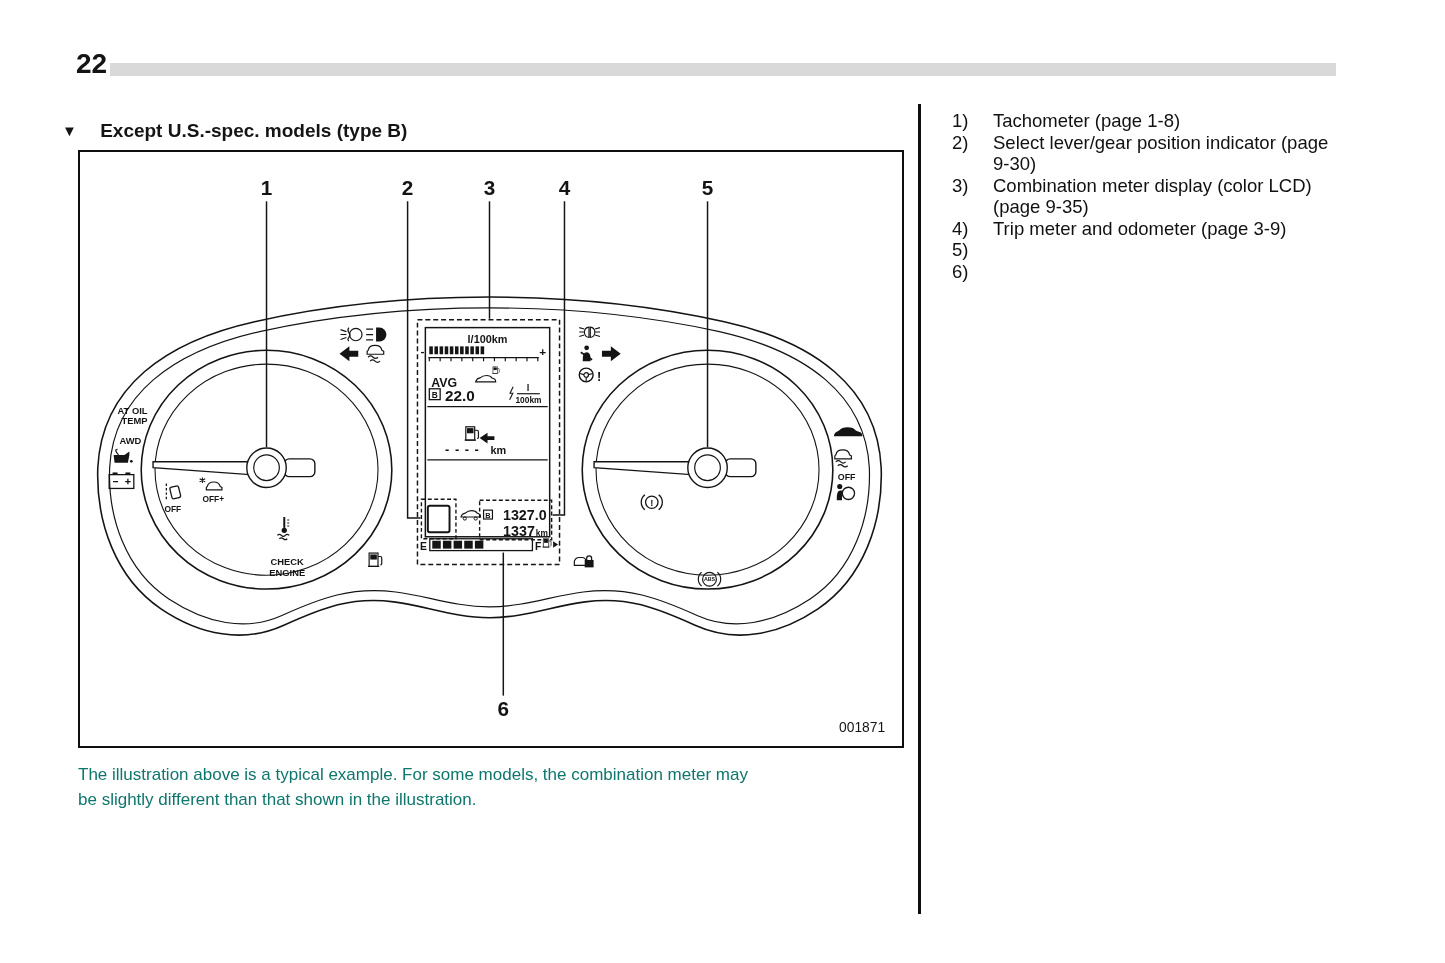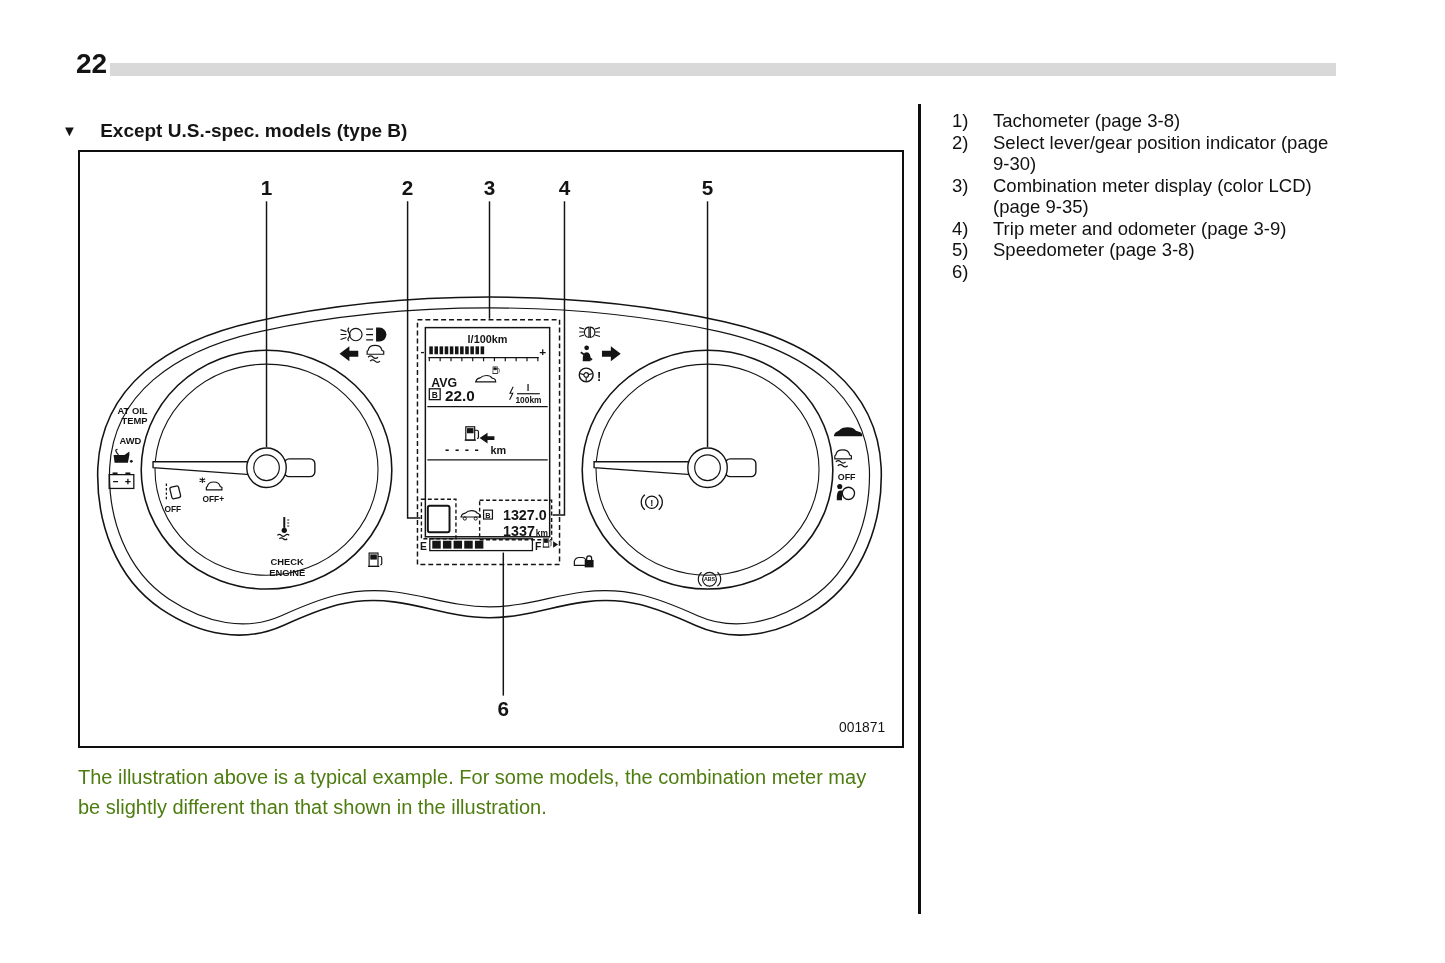--- a/index.html
+++ b/index.html
@@ -3,22 +3,22 @@
 <meta charset="utf-8">
 <style>
   html,body{margin:0;padding:0;background:#ffffff;}
   .page{position:relative;width:1445px;height:963px;background:#fff;overflow:hidden;
         font-family:"Liberation Sans", sans-serif;color:#141414;}
   .page-number{position:absolute;left:76px;top:48px;font-size:28px;font-weight:bold;letter-spacing:0px;}
   .header-bar{position:absolute;left:110px;top:63px;width:1226px;height:13px;background:#d9d9d9;}
   .section-heading{position:absolute;left:62px;top:120px;width:830px;font-size:19px;font-weight:bold;}
   .section-heading .marker{display:inline-block;font-size:15px;margin-right:18px;transform:translateY(-1px);}
   .figure-box{position:absolute;left:78px;top:150px;width:822px;height:594px;border:2px solid #0f0f0f;background:#fff;}
-  .figure-caption{position:absolute;left:78px;top:762px;width:840px;font-size:20px;line-height:30px;
-                  white-space:pre-wrap;color:#4d7c0f;}
+  .figure-caption{position:absolute;left:78px;top:762px;width:840px;font-size:17px;line-height:25px;
+                  white-space:pre-wrap;color:#0f766e;}
   .v-divider{position:absolute;left:918px;top:104px;width:2.5px;height:810px;background:#0f0f0f;}
   .legend{position:absolute;left:952px;top:110px;width:388px;font-size:18.5px;line-height:21.5px;color:#111;}
   .legend-item{display:flex;align-items:flex-start;}
   .legend-item .num{flex:0 0 41px;}
   .legend-item .txt{flex:1 1 auto;white-space:pre-wrap;}
   svg text{font-family:"Liberation Sans", sans-serif;fill:#141414;}
   svg .ln{stroke:#141414;fill:none;}
 </style>
 </head>
 <body>
@@ -270,38 +270,37 @@
   </div>
 
   <div class="figure-caption">The illustration above is a typical example. For some models, the combination meter may
 be slightly different than that shown in the illustration.</div>
 
   <div class="v-divider"></div>
 
   <div class="legend">
     <div class="legend-item">
       <span class="num">1)</span>
-      <span class="txt">Tachometer (page 3-8)</span>
+      <span class="txt">Tachometer (page 1-8)</span>
     </div>
     <div class="legend-item">
       <span class="num">2)</span>
       <span class="txt">Select lever/gear position indicator (page
 9-30)</span>
     </div>
     <div class="legend-item">
       <span class="num">3)</span>
       <span class="txt">Combination meter display (color LCD)
 (page 9-35)</span>
     </div>
     <div class="legend-item">
       <span class="num">4)</span>
       <span class="txt">Trip meter and odometer (page 3-9)</span>
     </div>
     <div class="legend-item">
       <span class="num">5)</span>
-      <span class="txt">Speedometer (page 3-8)</span>
     </div>
     <div class="legend-item">
       <span class="num">6)</span>
     </div>
   </div>
 
 </div>
 
 </body></html>

